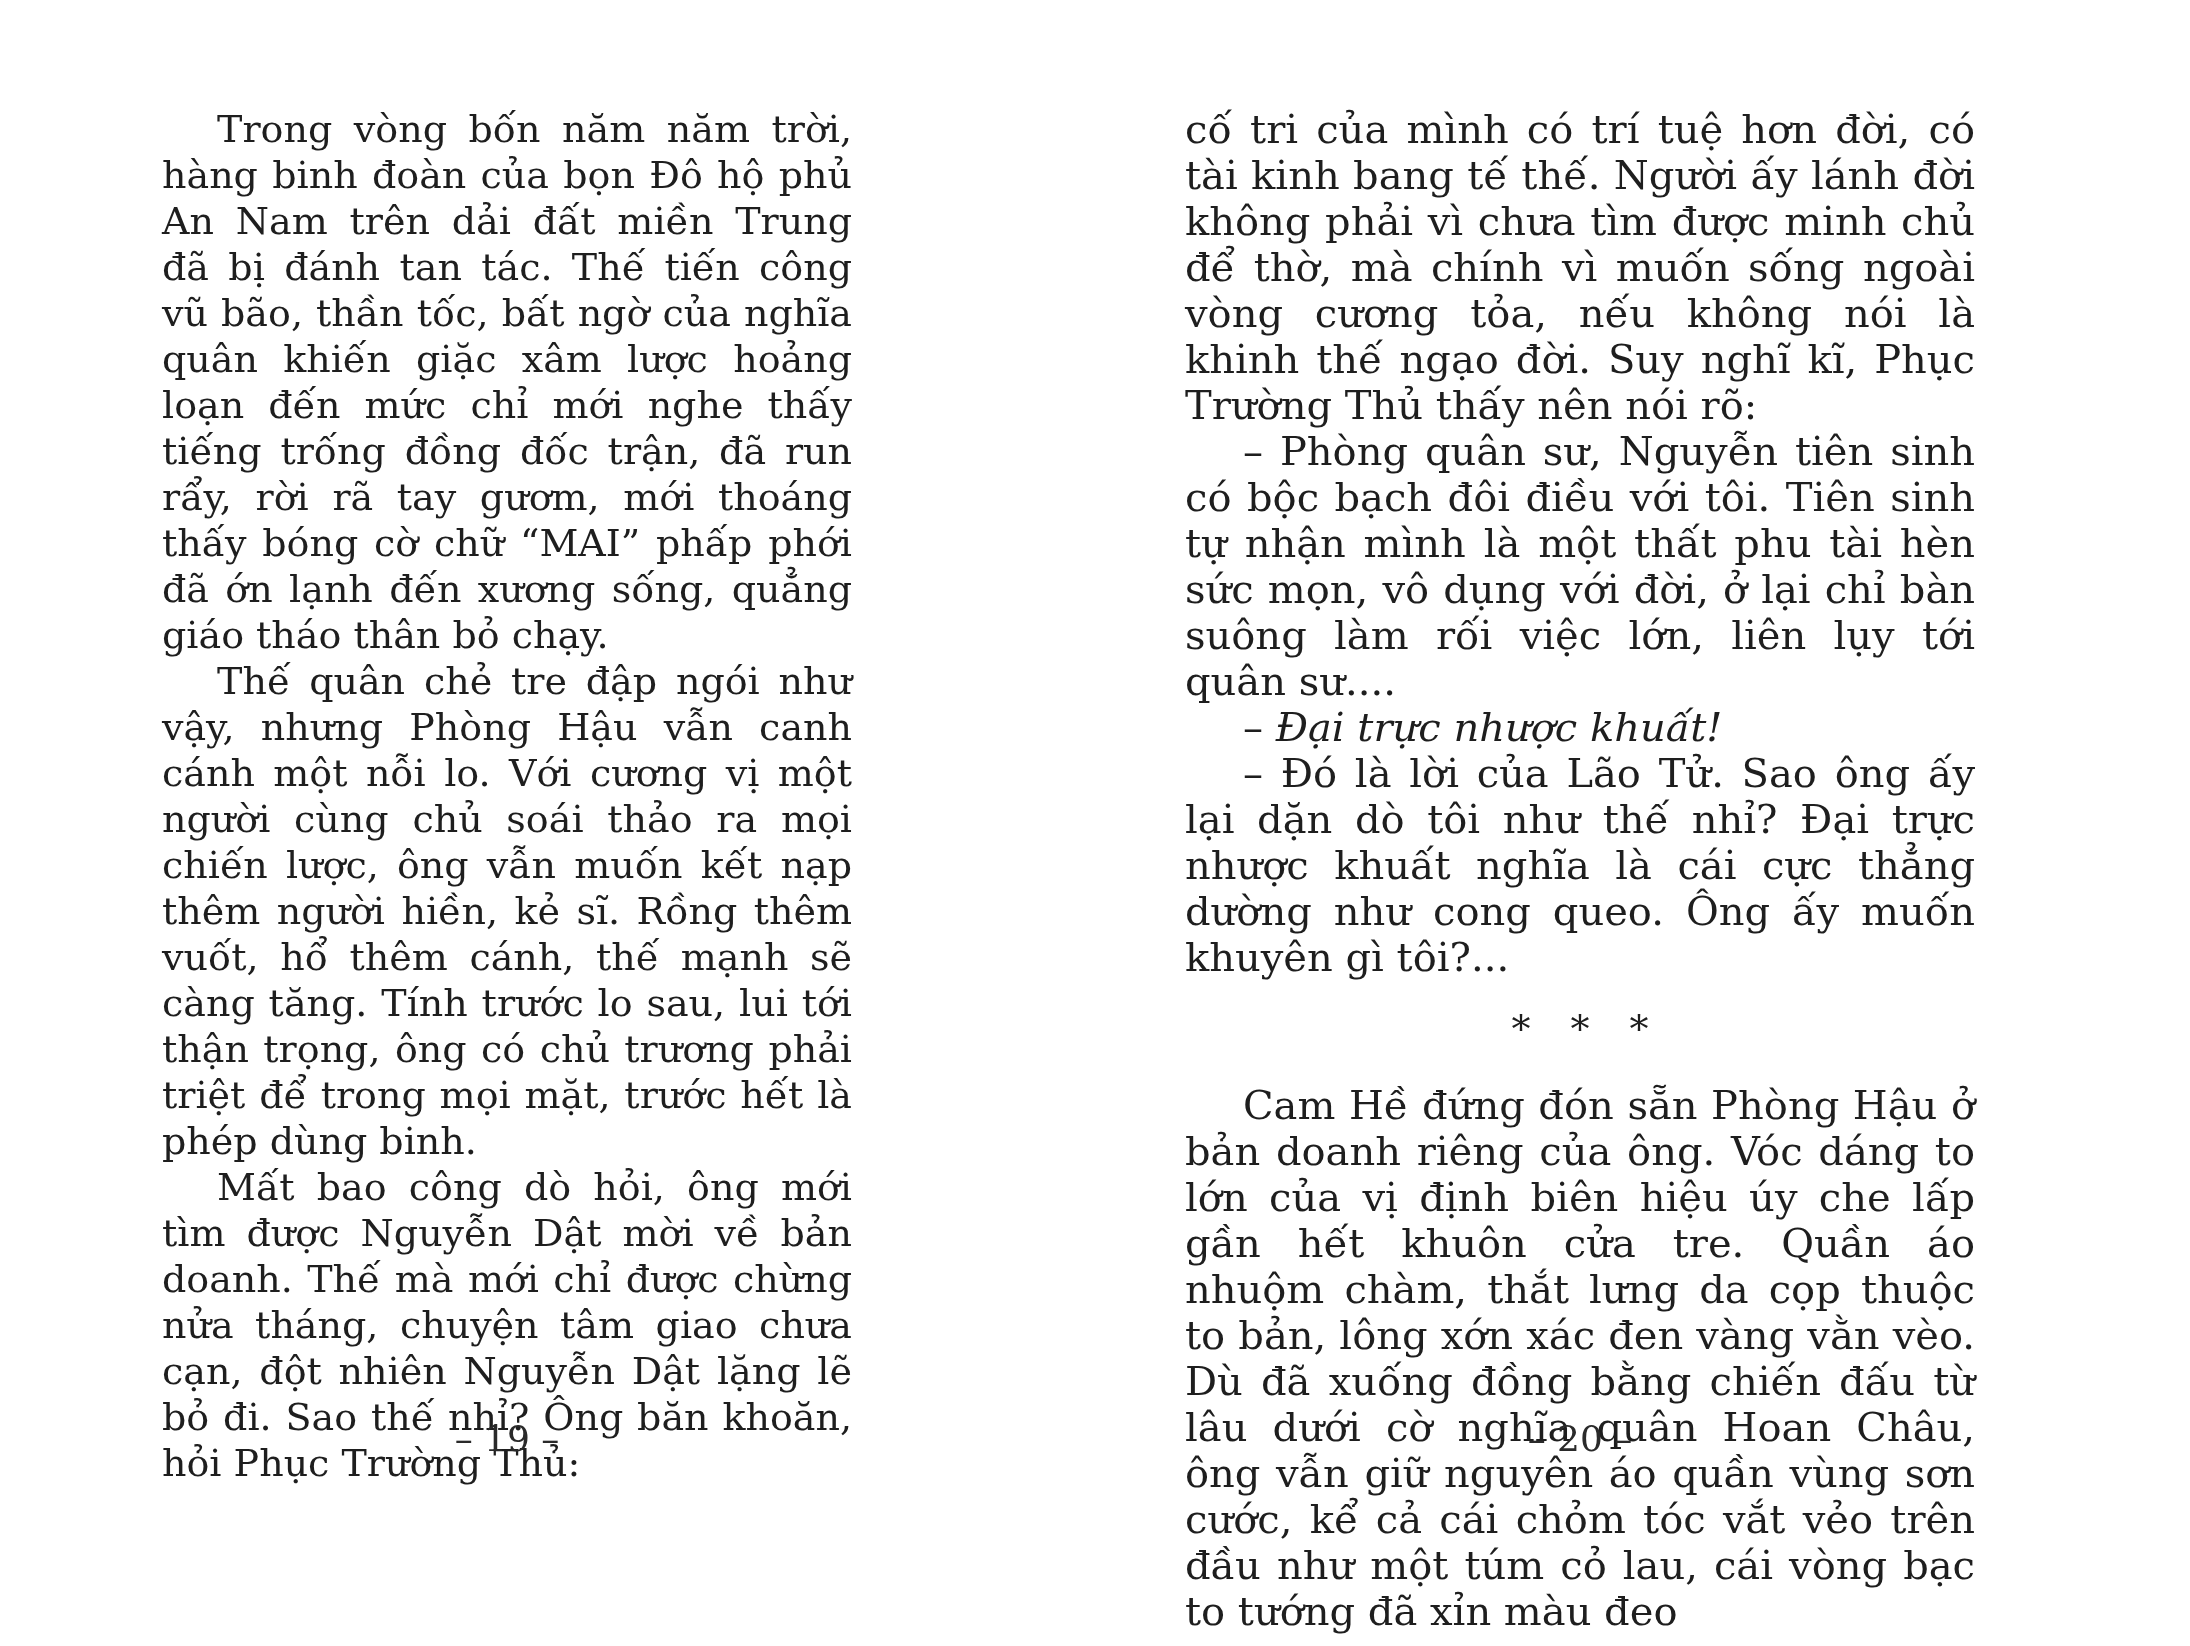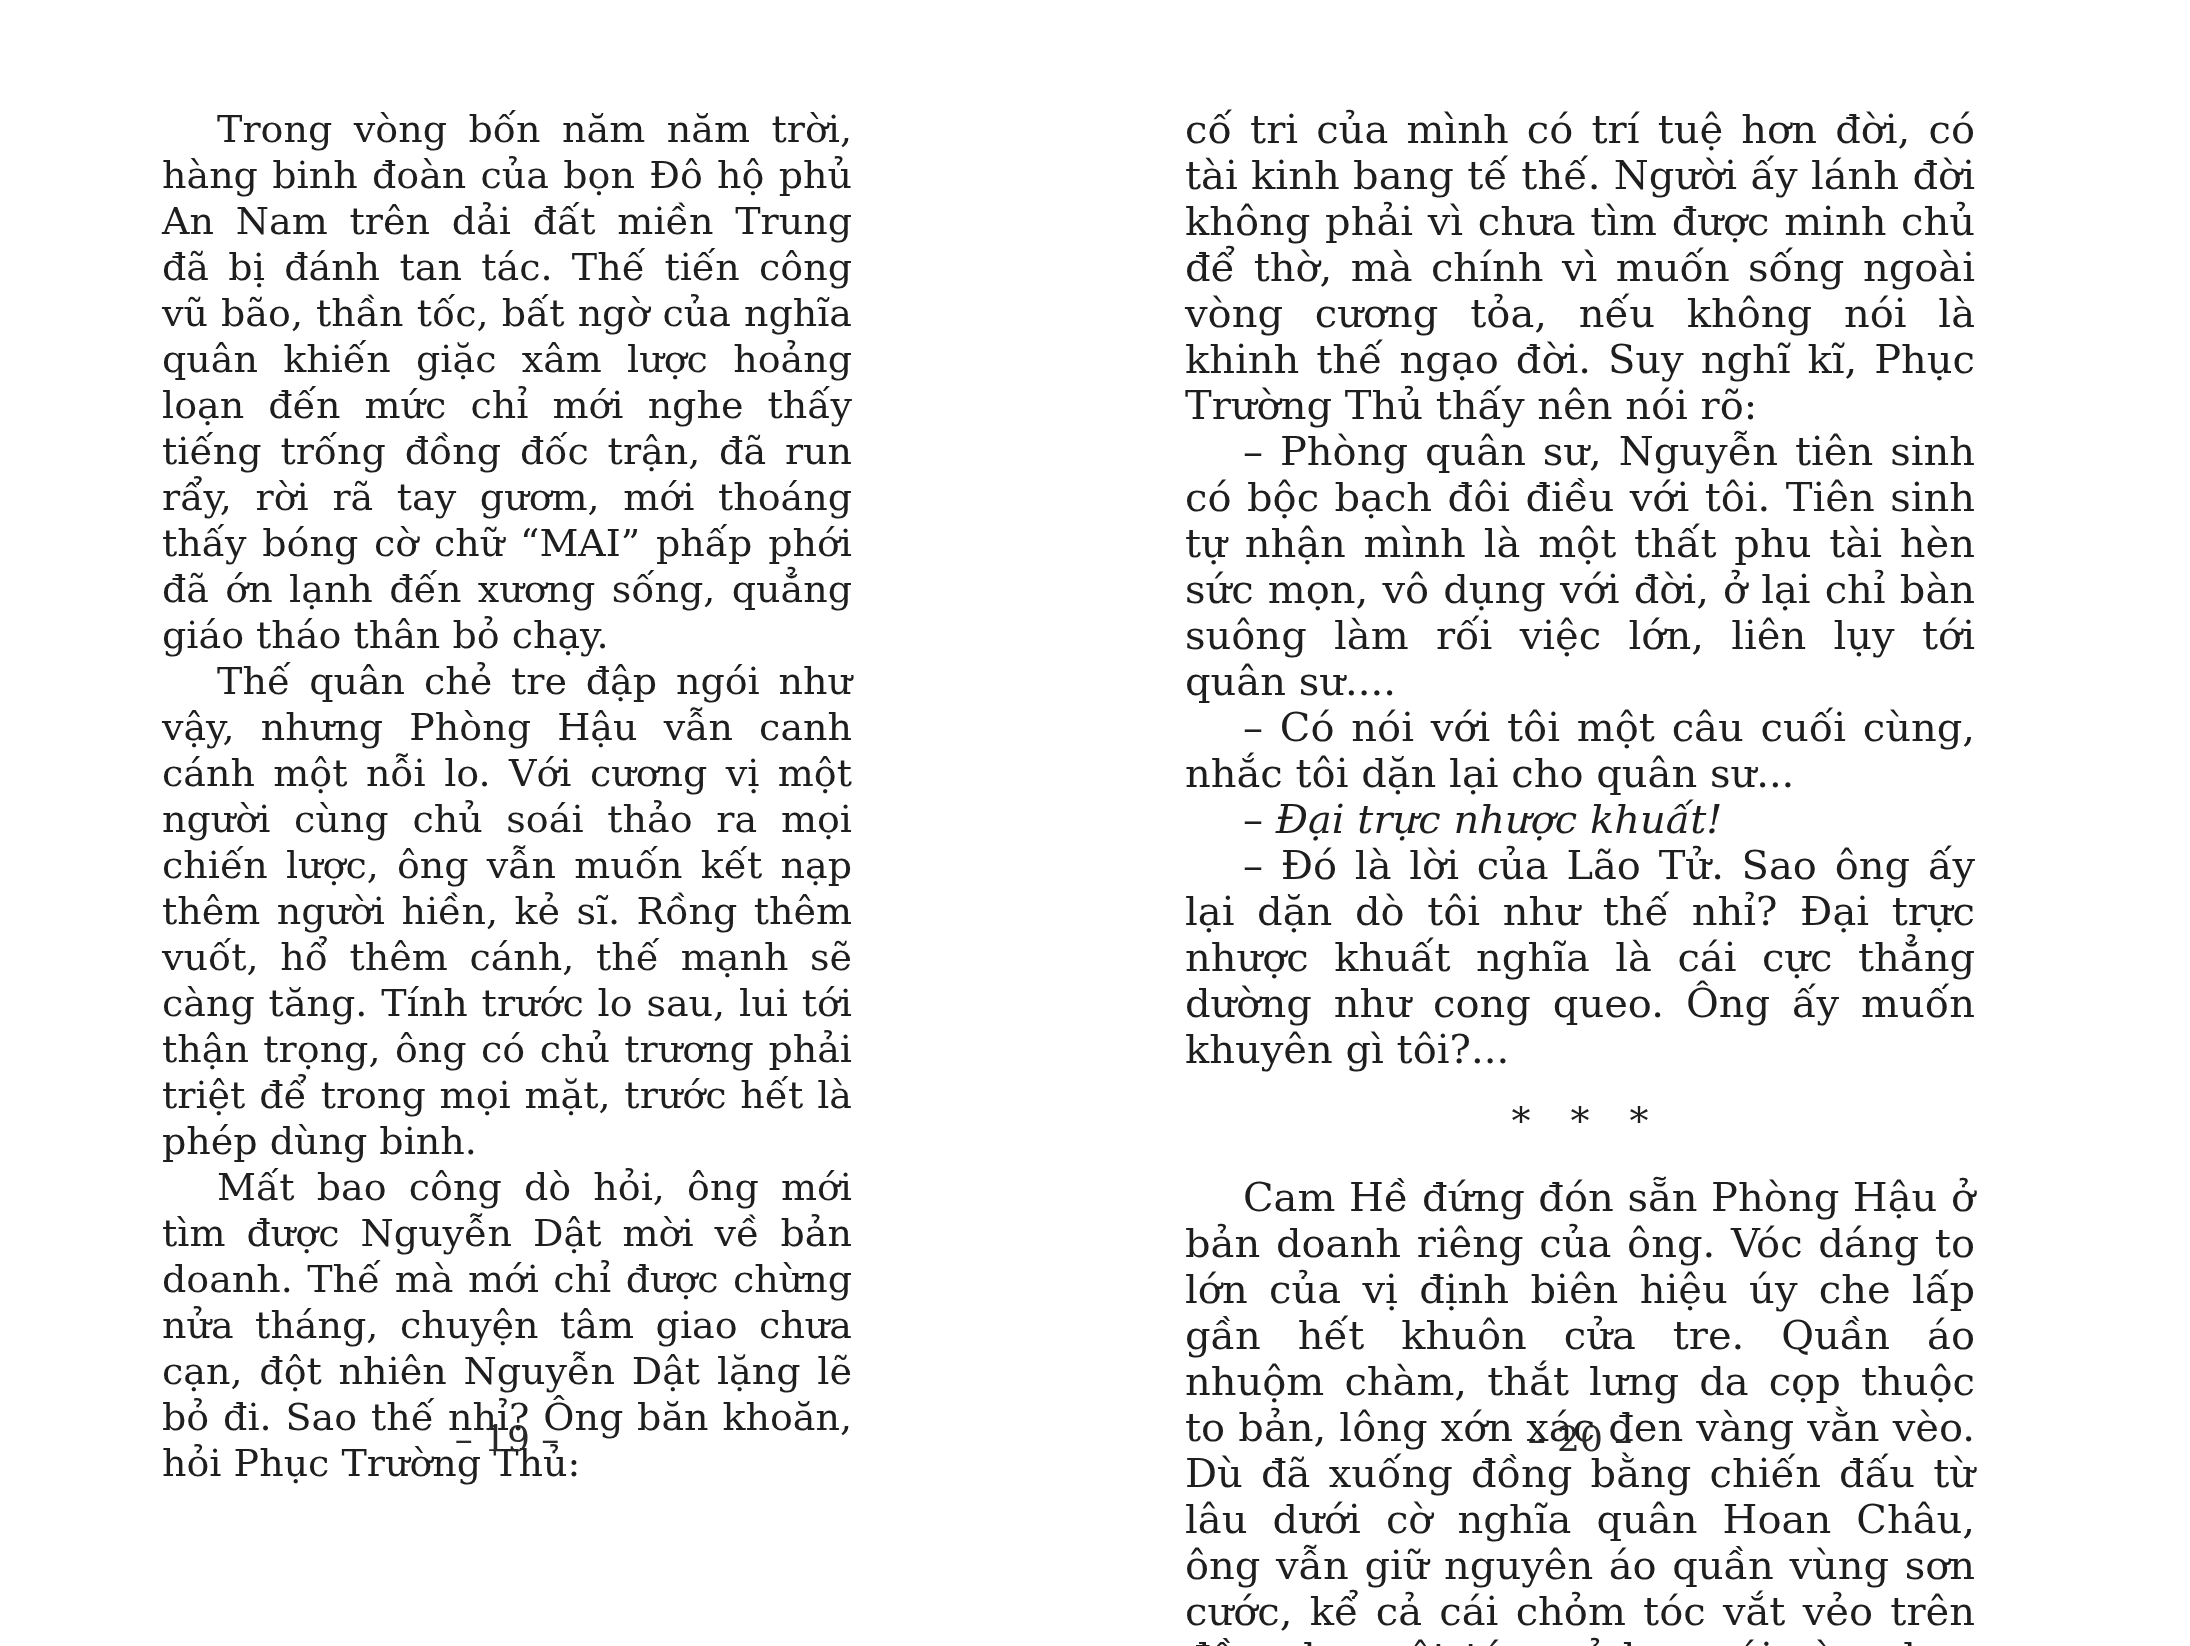--- a/index.html
+++ b/index.html
@@ -81,21 +81,20 @@
     <p class="para indent">Trong vòng bốn năm năm trời, hàng binh đoàn của bọn Đô hộ phủ An Nam trên dải đất miền Trung đã bị đánh tan tác. Thế tiến công vũ bão, thần tốc, bất ngờ của nghĩa quân khiến giặc xâm lược hoảng loạn đến mức chỉ mới nghe thấy tiếng trống đồng đốc trận, đã run rẩy, rời rã tay gươm, mới thoáng thấy bóng cờ chữ “MAI” phấp phới đã ớn lạnh đến xương sống, quẳng giáo tháo thân bỏ chạy.</p>
     <p class="para indent">Thế quân chẻ tre đập ngói như vậy, nhưng Phòng Hậu vẫn canh cánh một nỗi lo. Với cương vị một người cùng chủ soái thảo ra mọi chiến lược, ông vẫn muốn kết nạp thêm người hiền, kẻ sĩ. Rồng thêm vuốt, hổ thêm cánh, thế mạnh sẽ càng tăng. Tính trước lo sau, lui tới thận trọng, ông có chủ trương phải triệt để trong mọi mặt, trước hết là phép dùng binh.</p>
     <p class="para indent">Mất bao công dò hỏi, ông mới tìm được Nguyễn Dật mời về bản doanh. Thế mà mới chỉ được chừng nửa tháng, chuyện tâm giao chưa cạn, đột nhiên Nguyễn Dật lặng lẽ bỏ đi. Sao thế nhỉ? Ông băn khoăn, hỏi Phục Trường Thủ:</p>
 
   </div>
   <div class="page-number left-num">– 19 –</div>
 
   <div class="page-column page-right">
     <p class="para">cố tri của mình có trí tuệ hơn đời, có tài kinh bang tế thế. Người ấy lánh đời không phải vì chưa tìm được minh chủ để thờ, mà chính vì muốn sống ngoài vòng cương tỏa, nếu không nói là khinh thế ngạo đời. Suy nghĩ kĩ, Phục Trường Thủ thấy nên nói rõ:</p>
     <p class="para indent">– Phòng quân sư, Nguyễn tiên sinh có bộc bạch đôi điều với tôi. Tiên sinh tự nhận mình là một thất phu tài hèn sức mọn, vô dụng với đời, ở lại chỉ bàn suông làm rối việc lớn, liên lụy tới quân sư....</p>
-    <p class="para indent">– Có nói với tôi một câu cuối cùng, nhắc tôi dặn lại cho quân sư...</p>
     <p class="para indent"><span>– </span><em>Đại trực nhược khuất!</em></p>
     <p class="para indent">– Đó là lời của Lão Tử. Sao ông ấy lại dặn dò tôi như thế nhỉ? Đại trực nhược khuất nghĩa là cái cực thẳng dường như cong queo. Ông ấy muốn khuyên gì tôi?...</p>
     <div class="separator">* * *</div>
     <p class="para indent">Cam Hề đứng đón sẵn Phòng Hậu ở bản doanh riêng của ông. Vóc dáng to lớn của vị định biên hiệu úy che lấp gần hết khuôn cửa tre. Quần áo nhuộm chàm, thắt lưng da cọp thuộc to bản, lông xớn xác đen vàng vằn vèo. Dù đã xuống đồng bằng chiến đấu từ lâu dưới cờ nghĩa quân Hoan Châu, ông vẫn giữ nguyên áo quần vùng sơn cước, kể cả cái chỏm tóc vắt vẻo trên đầu như một túm cỏ lau, cái vòng bạc to tướng đã xỉn màu đeo</p>
   </div>
   <div class="page-number right-num">– 20 –</div>
 
 </div>
 
 </body></html>

